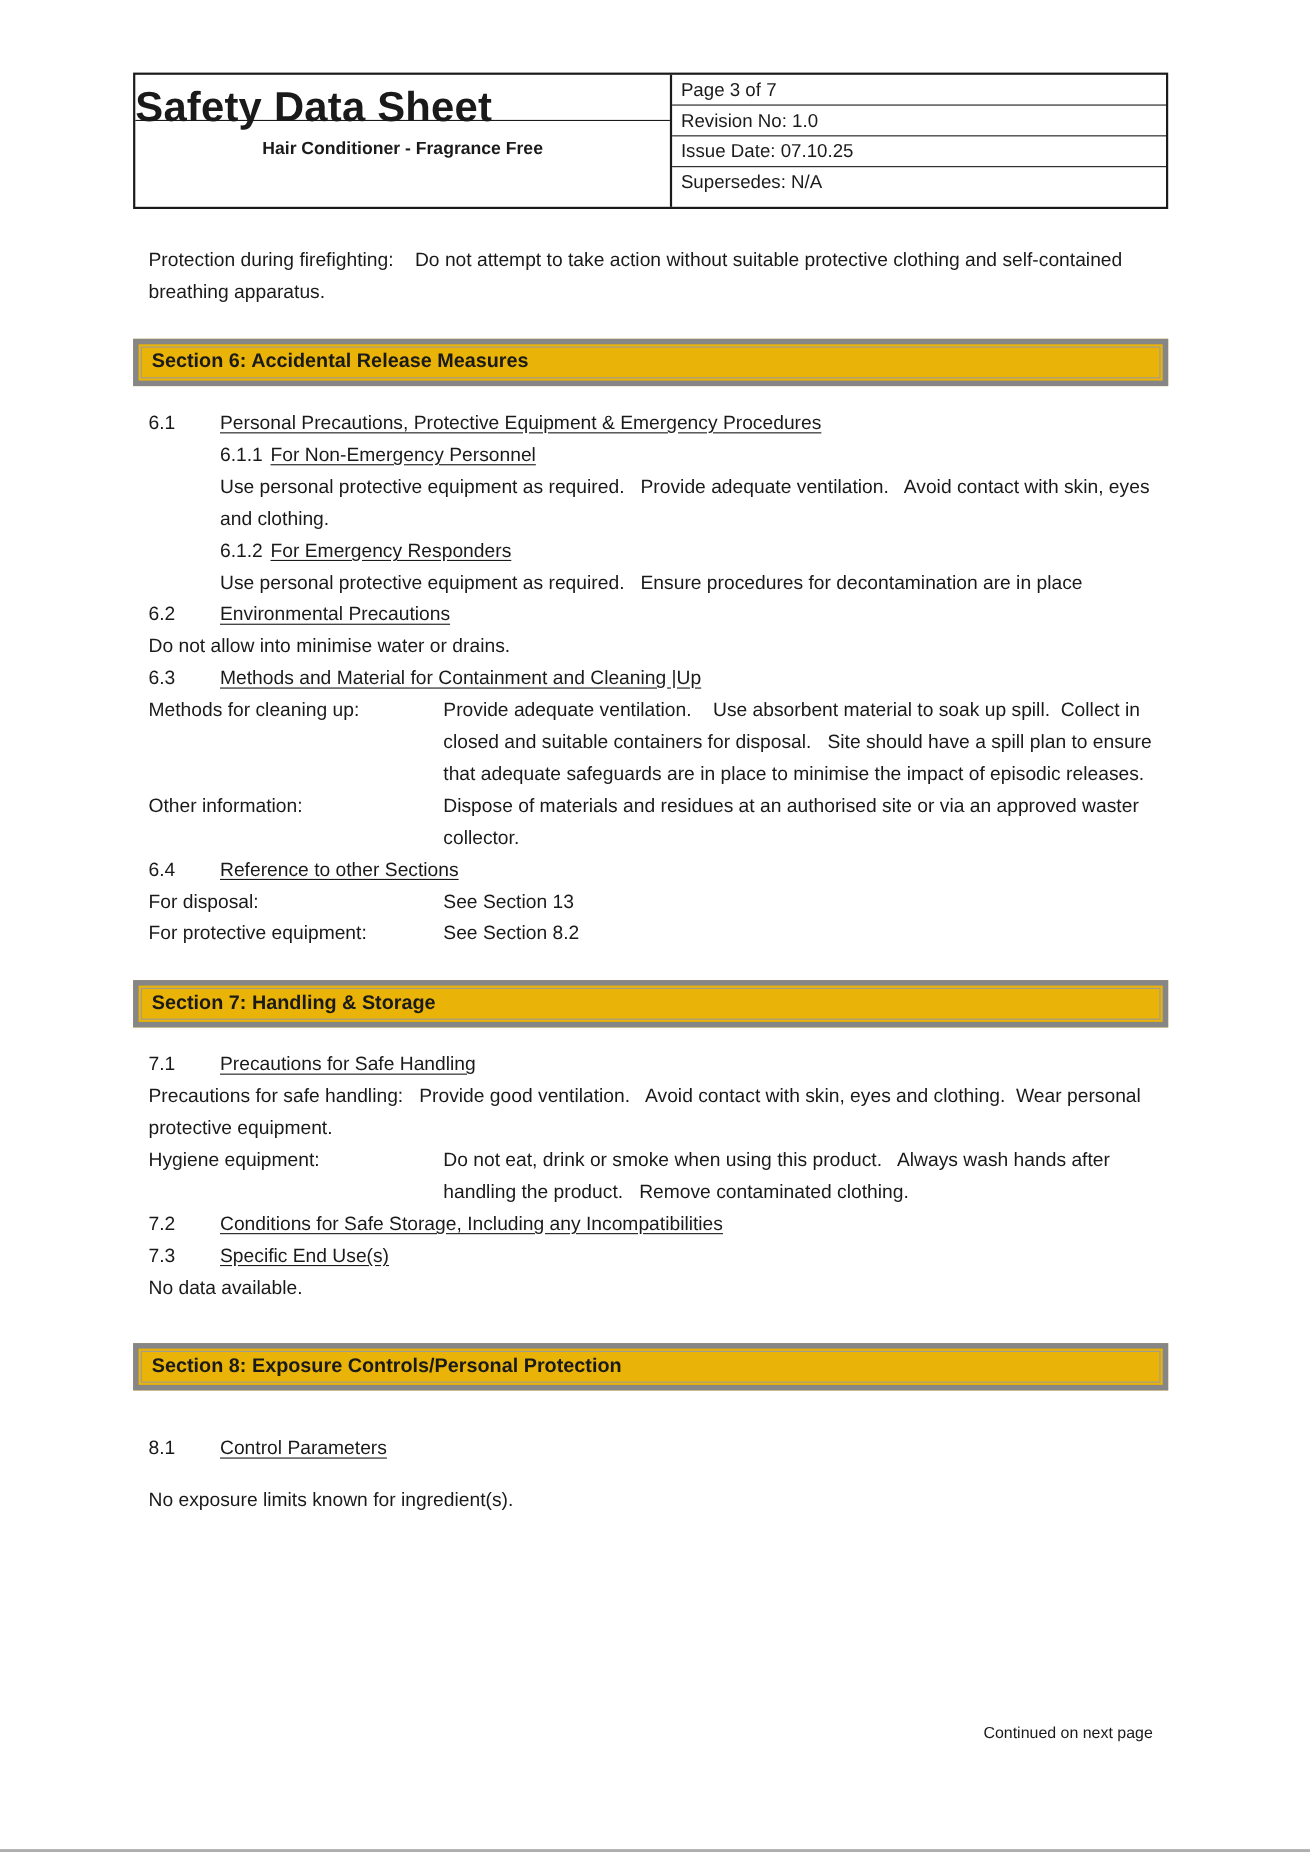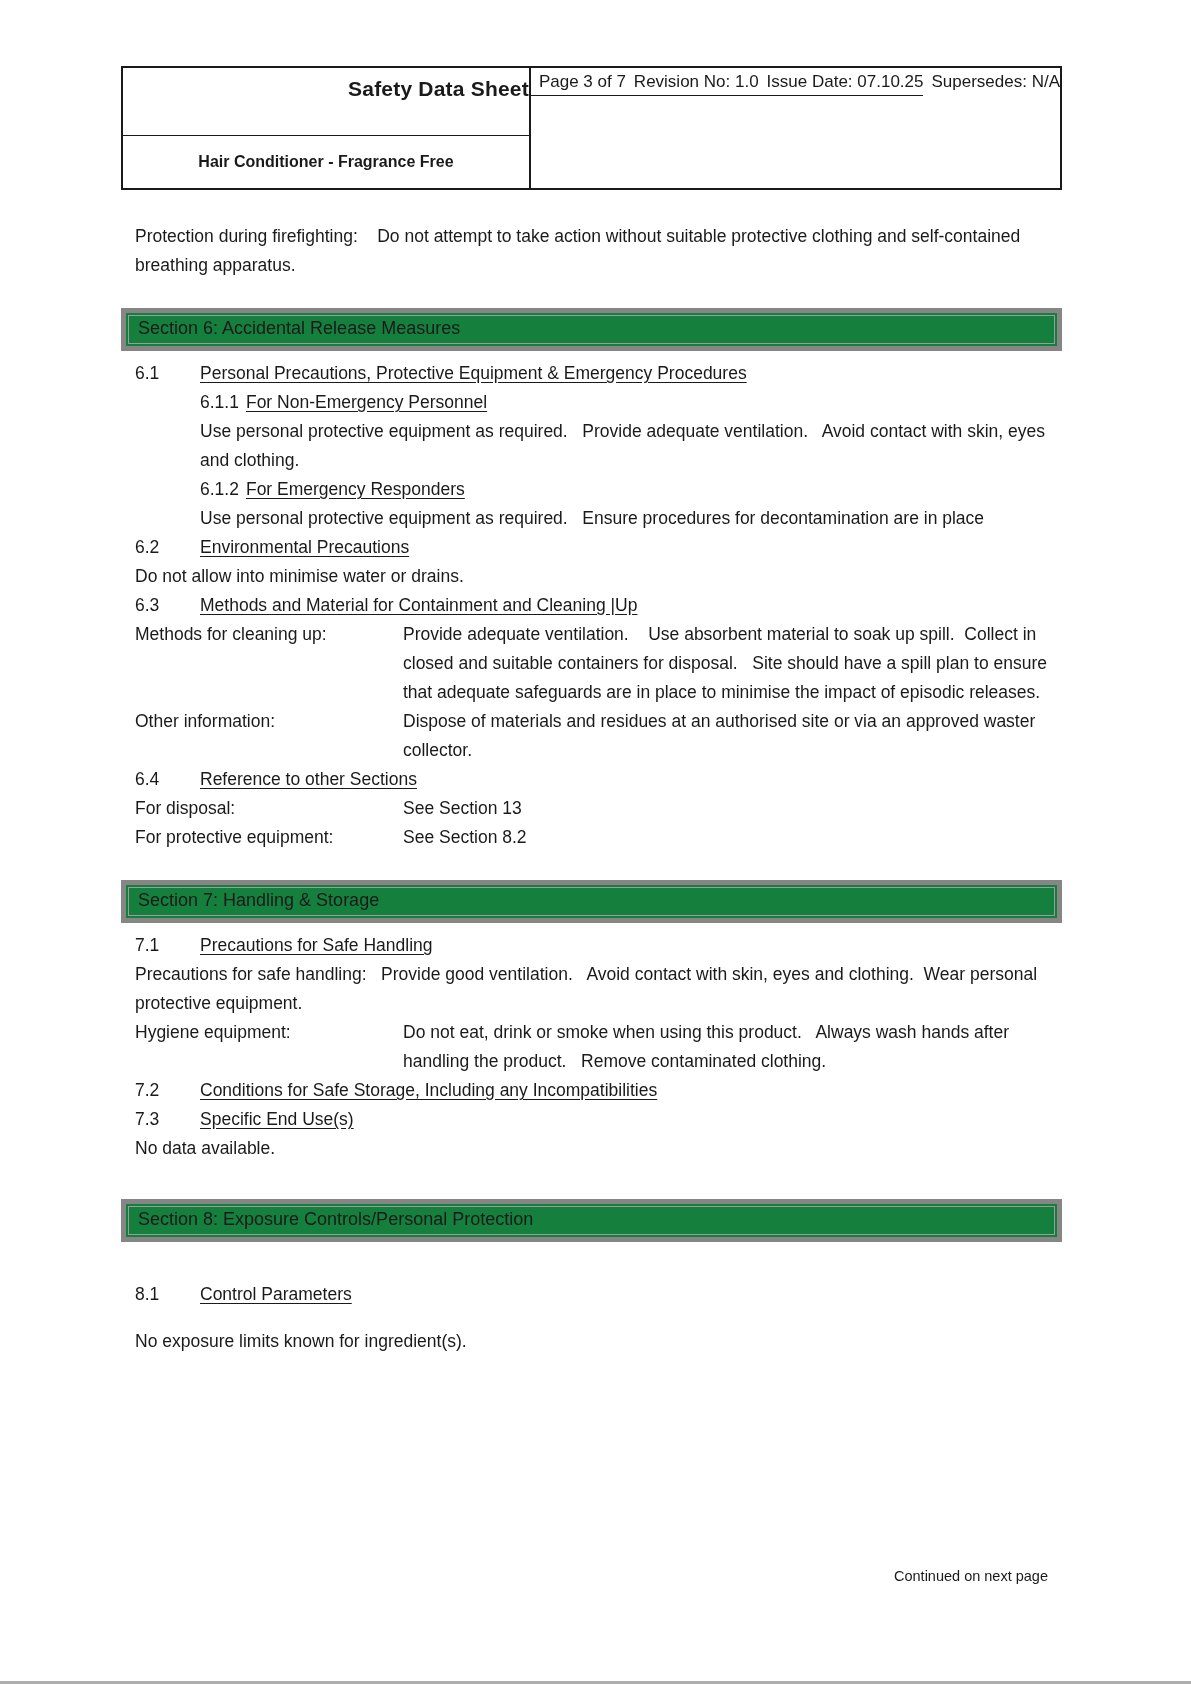--- a/index.html
+++ b/index.html
@@ -50,64 +50,65 @@
     top: -26px;
     left: 2px;
   }
   .hdr-title-cell {
     width: 488px;
     border-right: 2px solid #1a1a1a;
     display: flex;
     flex-direction: column;
   }
   .hdr-title {
-    height: 68px;
+    height: 42px;
     border-bottom: 1.5px solid #1a1a1a;
-    font-size: 21px;
-    font-weight: bold;
-    text-align: right;
+    font-size: 38px;
+    font-weight: bold;
+    text-align: left;
     padding-top: 9px;
     letter-spacing: 0.2px;
   }
   .hdr-subtitle {
     flex: 1;
     font-size: 16px;
     font-weight: bold;
     text-align: center;
     padding-top: 17px;
   }
-  .hdr-meta-cell { flex: 1; display: flex; }
+  .hdr-meta-cell { flex: 1; display: flex; flex-direction: column; }
   .meta-row {
     height: 28px;
     border-bottom: 1.5px solid #1a1a1a;
     font-size: 17px;
     padding: 4px 0 0 8px;
     white-space: pre;
   }
   .meta-row:last-child { border-bottom: none; flex: 1; }
 
   
   .body-text { font-size: 17.5px; line-height: 29px; }
   .intro { margin: 32px 0 0 14px; white-space: pre-wrap; }
 
   
   .section-box {
     border: 5px solid #868686;
-    background: #15803d;
+    background: #eab308;
     padding: 2px;
     margin-top: 28px;
+    font-weight: bold;
   }
   .section-box-inner {
     border: 1px solid #9b9b9b;
     font-size: 18px;
     line-height: 19px;
     padding: 3px 8px 5px 9px;
   }
 
-  .sec-body { margin-top: 8px; margin-left: 14px; }
+  .sec-body { margin-top: 19px; margin-left: 14px; }
 
   .h-row { line-height: 29px; }
   .h-num { display: inline-block; width: 65px; }
   .u { text-decoration: underline; text-underline-offset: 3px; }
   .h-sub { margin-left: 65px; }
   .h-sub .h-subnum { margin-right: 7px; }
 
   .p { white-space: pre-wrap; }
   .p-indent { margin-left: 65px; white-space: pre-wrap; }
 

